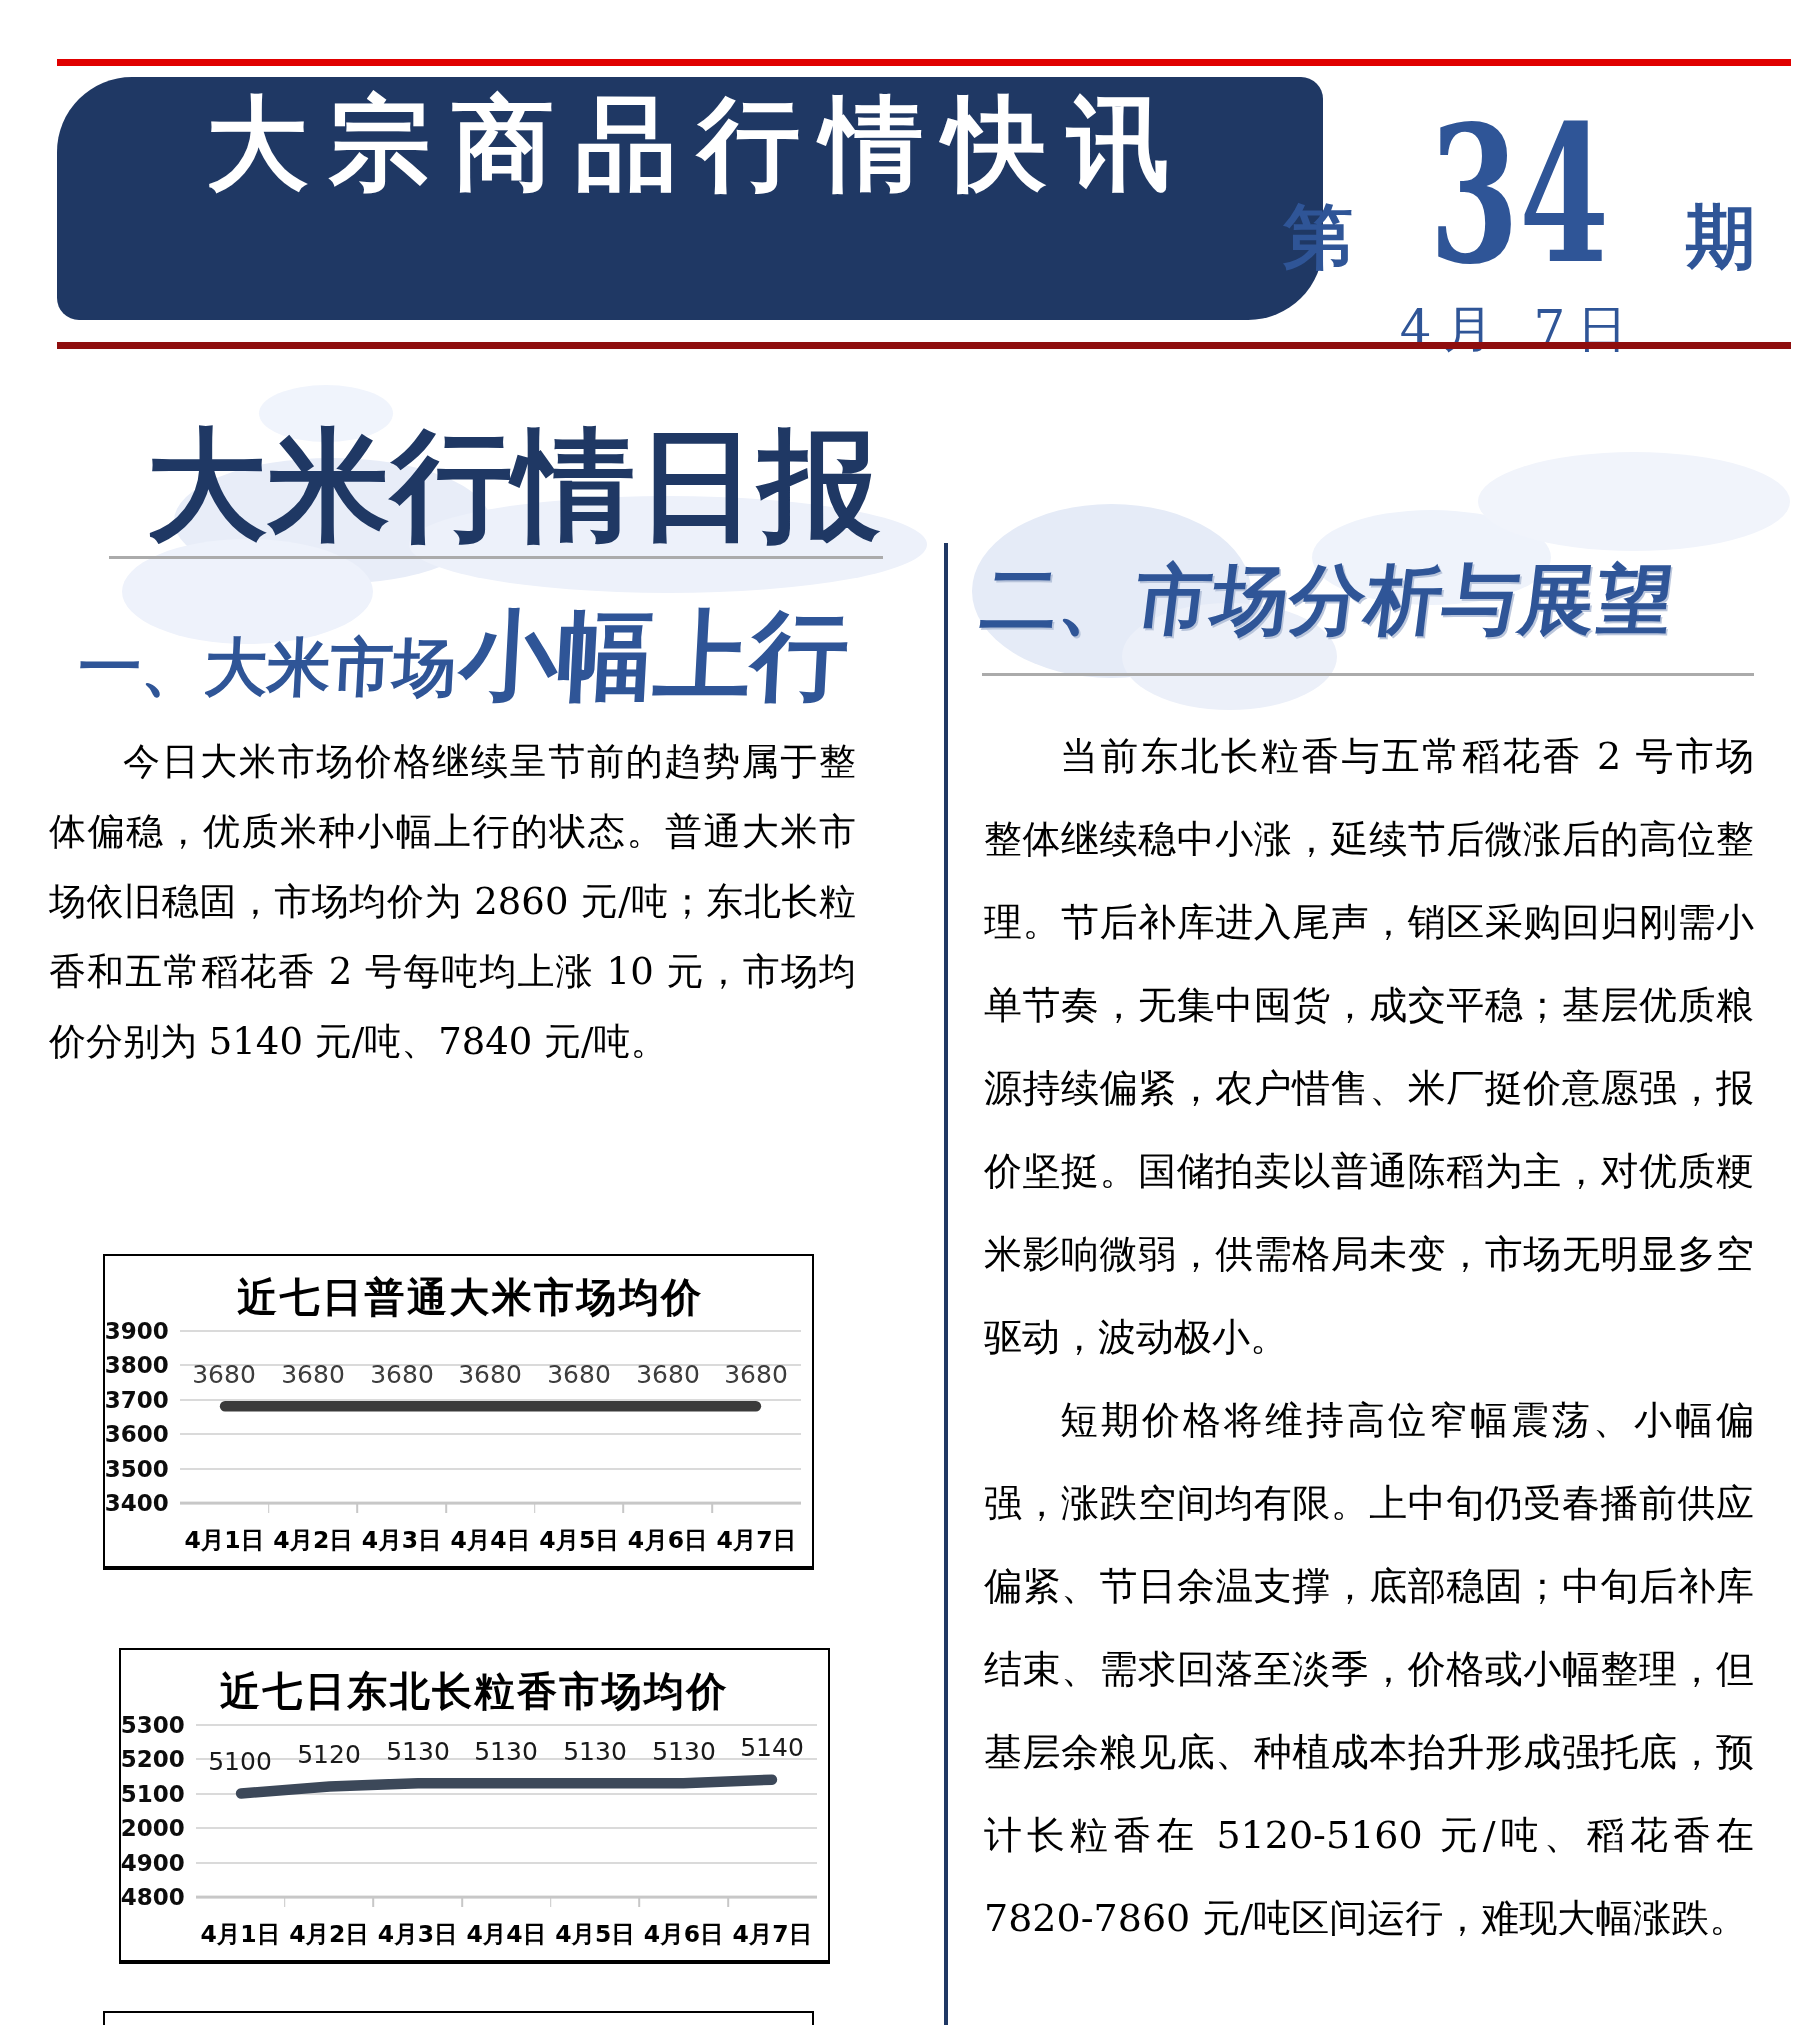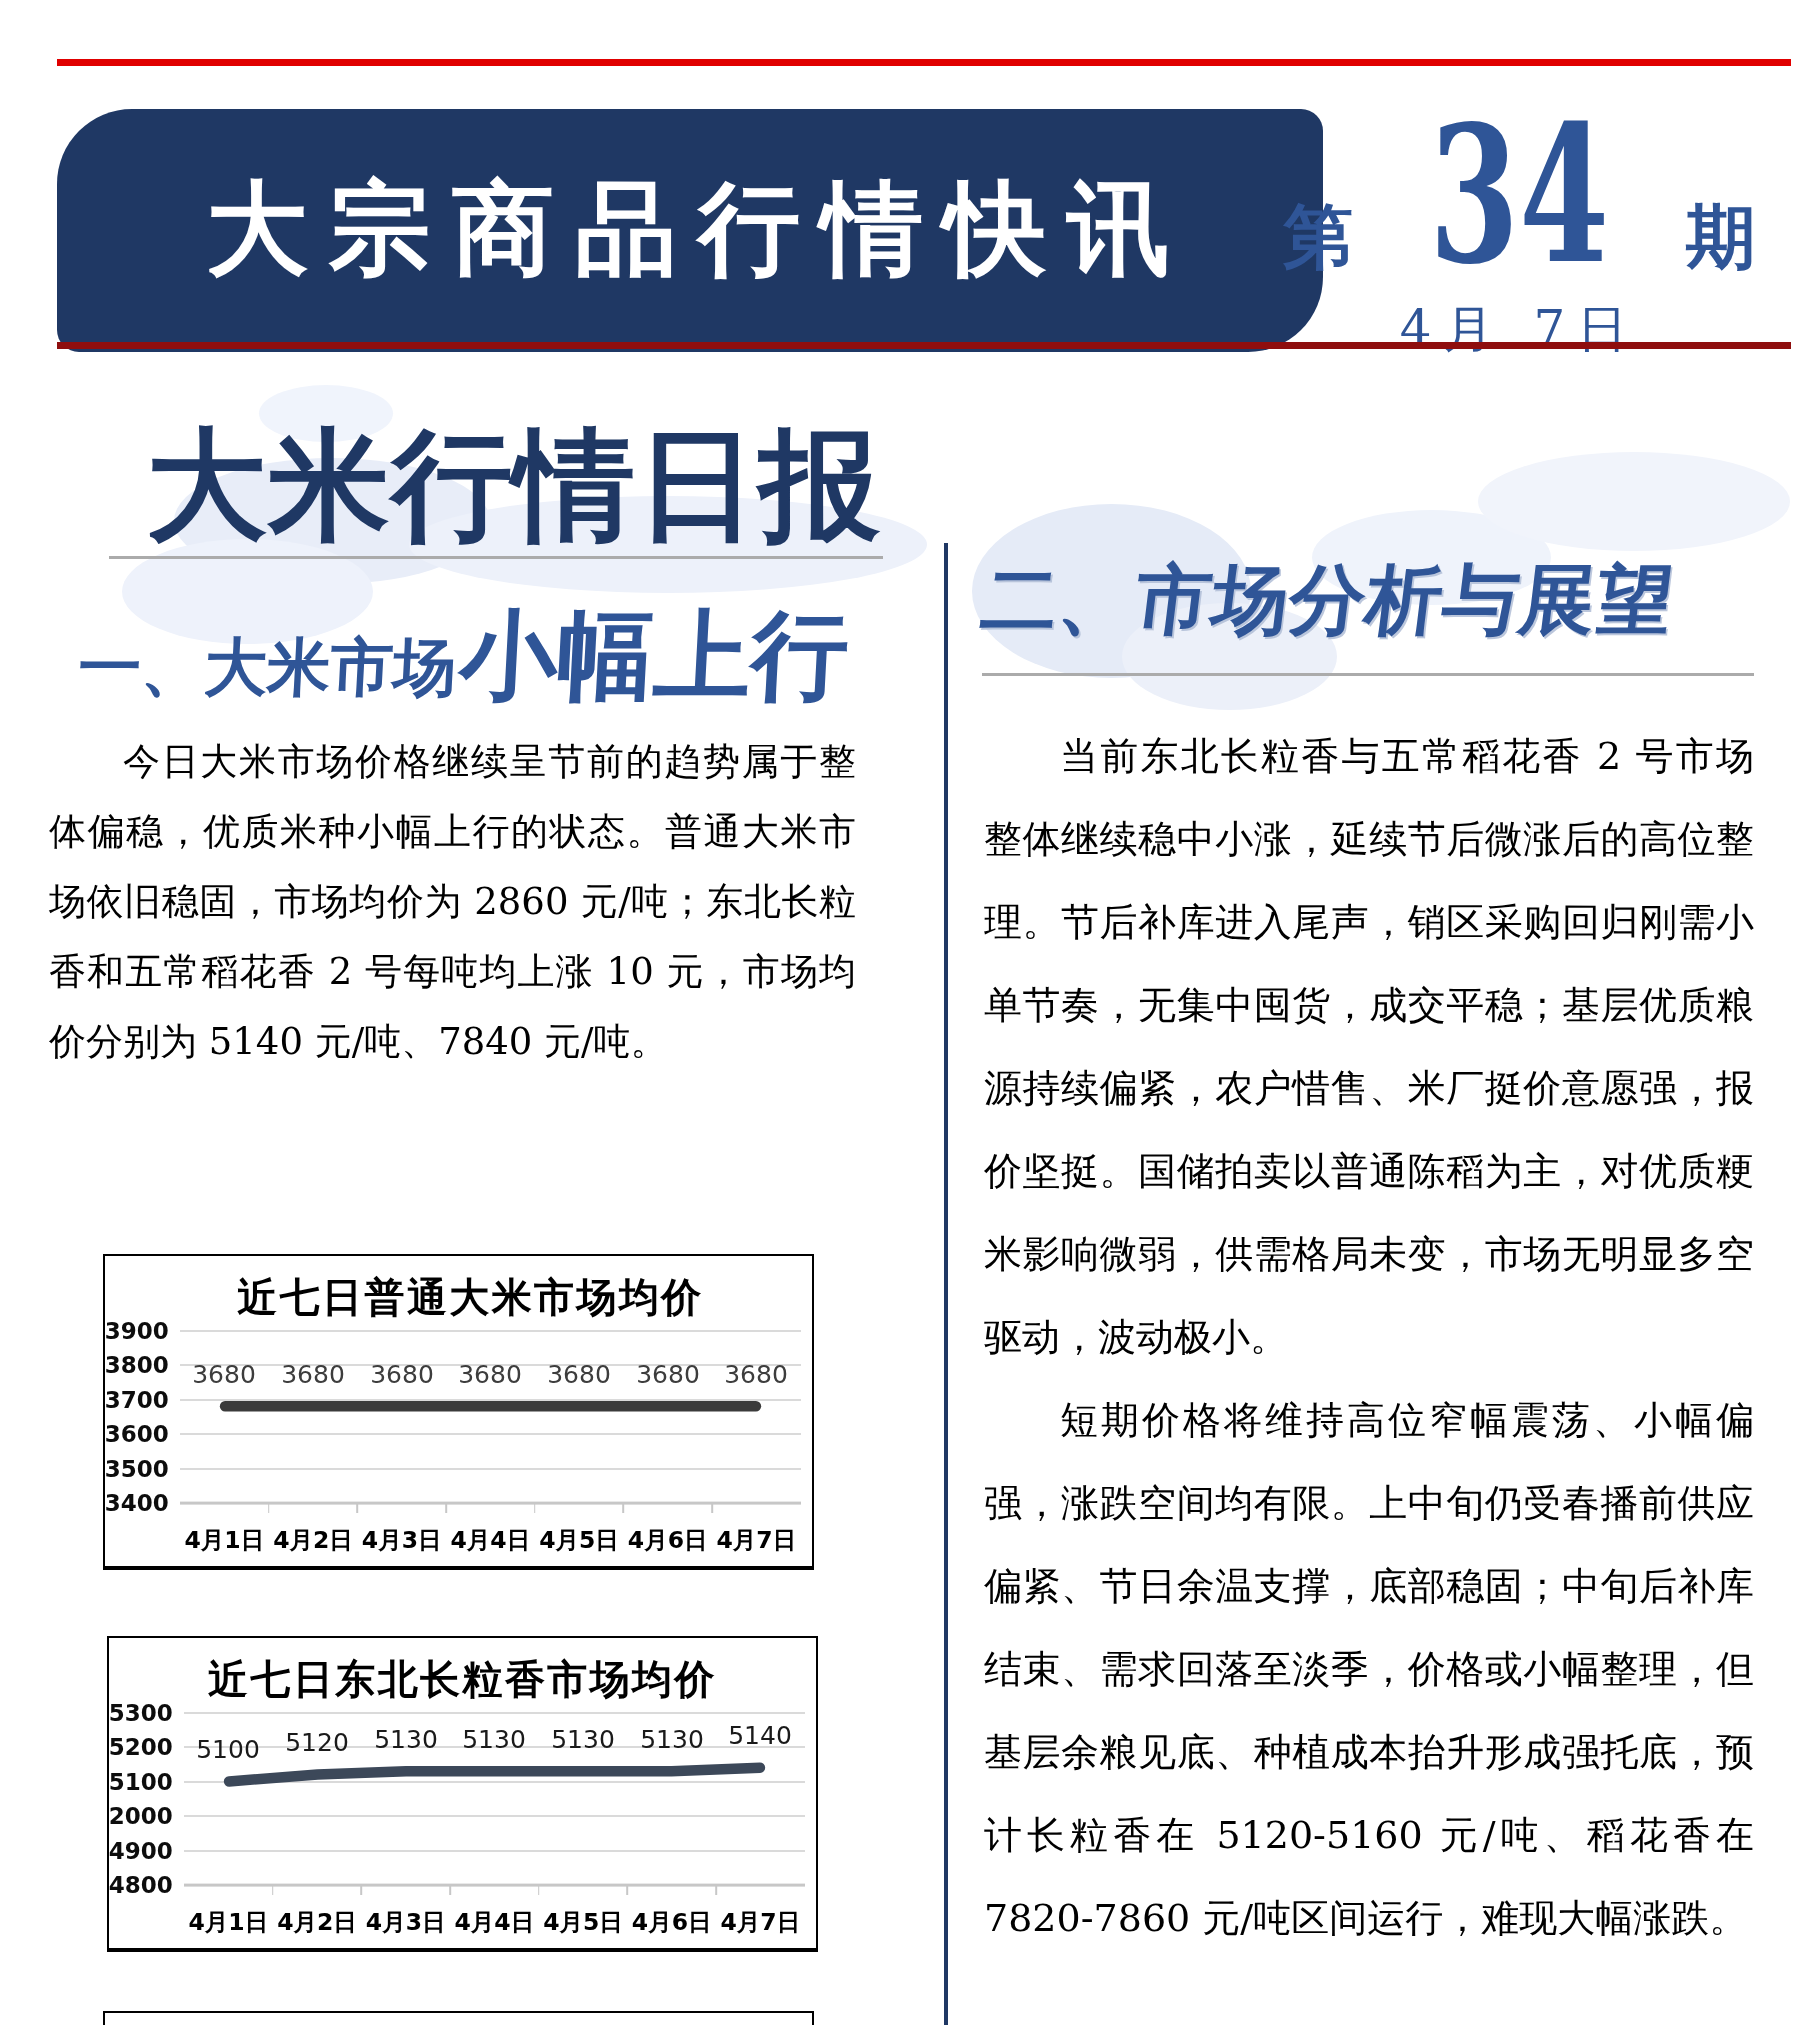--- a/index.html
+++ b/index.html
@@ -2,21 +2,21 @@
 <html lang="zh" style="font-size:6.5px"><head>
 <meta charset="utf-8">
 <style>
   html,body{margin:0;padding:0;background:#ffffff;}
   .page{position:relative;width:1812px;height:2566px;background:#ffffff;overflow:hidden;
         font-family:"DejaVu Serif","Liberation Serif",serif;color:#000;}
   .abs{position:absolute;}
   
   .rule-red-top{left:57px;top:59px;width:1734px;height:6.5px;background:#e00000;}
   .banner{left:57px;top:77px;width:1266px;height:243px;background:#1f3864;
-          border-radius:75px 22px 75px 22px;display:flex;align-items:center;justify-content:center;margin-top:32px;}
+          border-radius:75px 22px 75px 22px;display:flex;justify-content:center;}
   .banner span{font-size:102px;font-weight:bold;color:#ffffff;letter-spacing:21px;padding-left:16px;white-space:nowrap;}
   .issue{left:1328px;top:119px;width:383px;text-align:center;color:#2f5597;}
   .issue-row{display:flex;align-items:baseline;justify-content:center;gap:34px;}
   .issue-fix{font-size:70px;font-weight:600;}
   .issue-no{font-size:190px;font-weight:600;display:inline-block;transform:scaleX(.68);transform-origin:50% 100%;line-height:.8;}
   .issue-date{margin-top:10.5px;font-size:50px;letter-spacing:12px;white-space:nowrap;}
   .rule-red-bottom{left:57px;top:342px;width:1734px;height:7.3px;background:#8f0e0e;}
   
   .cloud{position:absolute;border-radius:50%;z-index:0;}
   
@@ -132,21 +132,21 @@
         <div class="xlab">4月1日</div>
         <div class="xlab">4月2日</div>
         <div class="xlab">4月3日</div>
         <div class="xlab">4月4日</div>
         <div class="xlab">4月5日</div>
         <div class="xlab">4月6日</div>
         <div class="xlab">4月7日</div>
       </div>
   </figure>
 
-  <figure class="chart-box" id="chart1" style="margin:4px;">
+  <figure class="chart-box" id="chart1" style="margin:16px;">
     <div class="chart-title">近七日东北长粒香市场均价</div>
     <div class="chart-mid">
       <div class="ylabels">
           <div class="ylab" style="top: 0%;">5300</div>
           <div class="ylab" style="top: 20%;">5200</div>
           <div class="ylab" style="top: 40%;">5100</div>
           <div class="ylab" style="top: 60%;">2000</div>
           <div class="ylab" style="top: 80%;">4900</div>
           <div class="ylab" style="top: 100%;">4800</div>
         </div>

